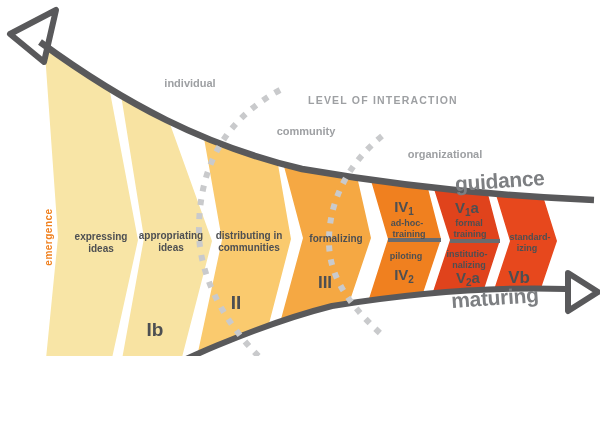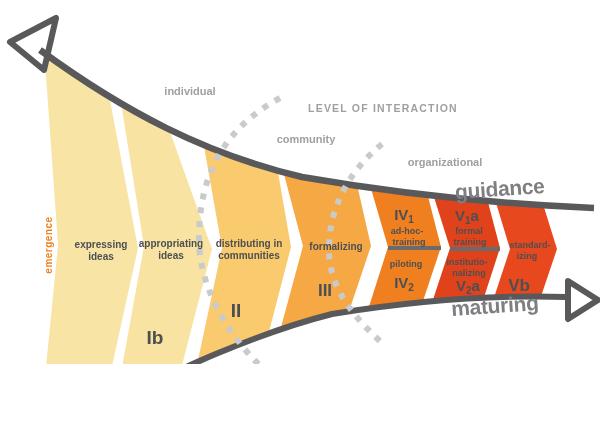--- a/index.html
+++ b/index.html
@@ -1,16 +1,16 @@
 <!DOCTYPE html>
 <html><head>
 <meta charset="utf-8">
 <style>
   html,body{margin:0;padding:0;background:#ffffff;}
-  .stage{width:600px;height:356px;position:relative;font-family:"Liberation Sans",sans-serif;margin-top:8px;}
+  .stage{width:600px;height:356px;position:relative;font-family:"Liberation Sans",sans-serif;}
   svg text{font-family:"Liberation Sans",sans-serif;}
   .zone-label{fill:#9EA0A3;font-weight:bold;font-size:11px;}
   .axis-title{fill:#9EA0A3;font-weight:bold;font-size:10.5px;letter-spacing:1.2px;}
   .arrow-label{fill:#7D7F82;font-weight:bold;font-size:21px;letter-spacing:-0.3px;}
   .band-text{fill:#4D4F52;font-weight:bold;font-size:10px;text-anchor:middle;}
   .band-text-sm{fill:#4D4F52;font-weight:bold;font-size:9px;text-anchor:middle;}
   .numeral-lg{fill:#4D4F52;font-weight:bold;font-size:19px;text-anchor:middle;}
   .numeral-md{fill:#4D4F52;font-weight:bold;font-size:17px;text-anchor:middle;}
   .numeral-sm{fill:#4D4F52;font-weight:bold;font-size:15px;text-anchor:middle;}
   .numeral-sub{font-size:10px;}

